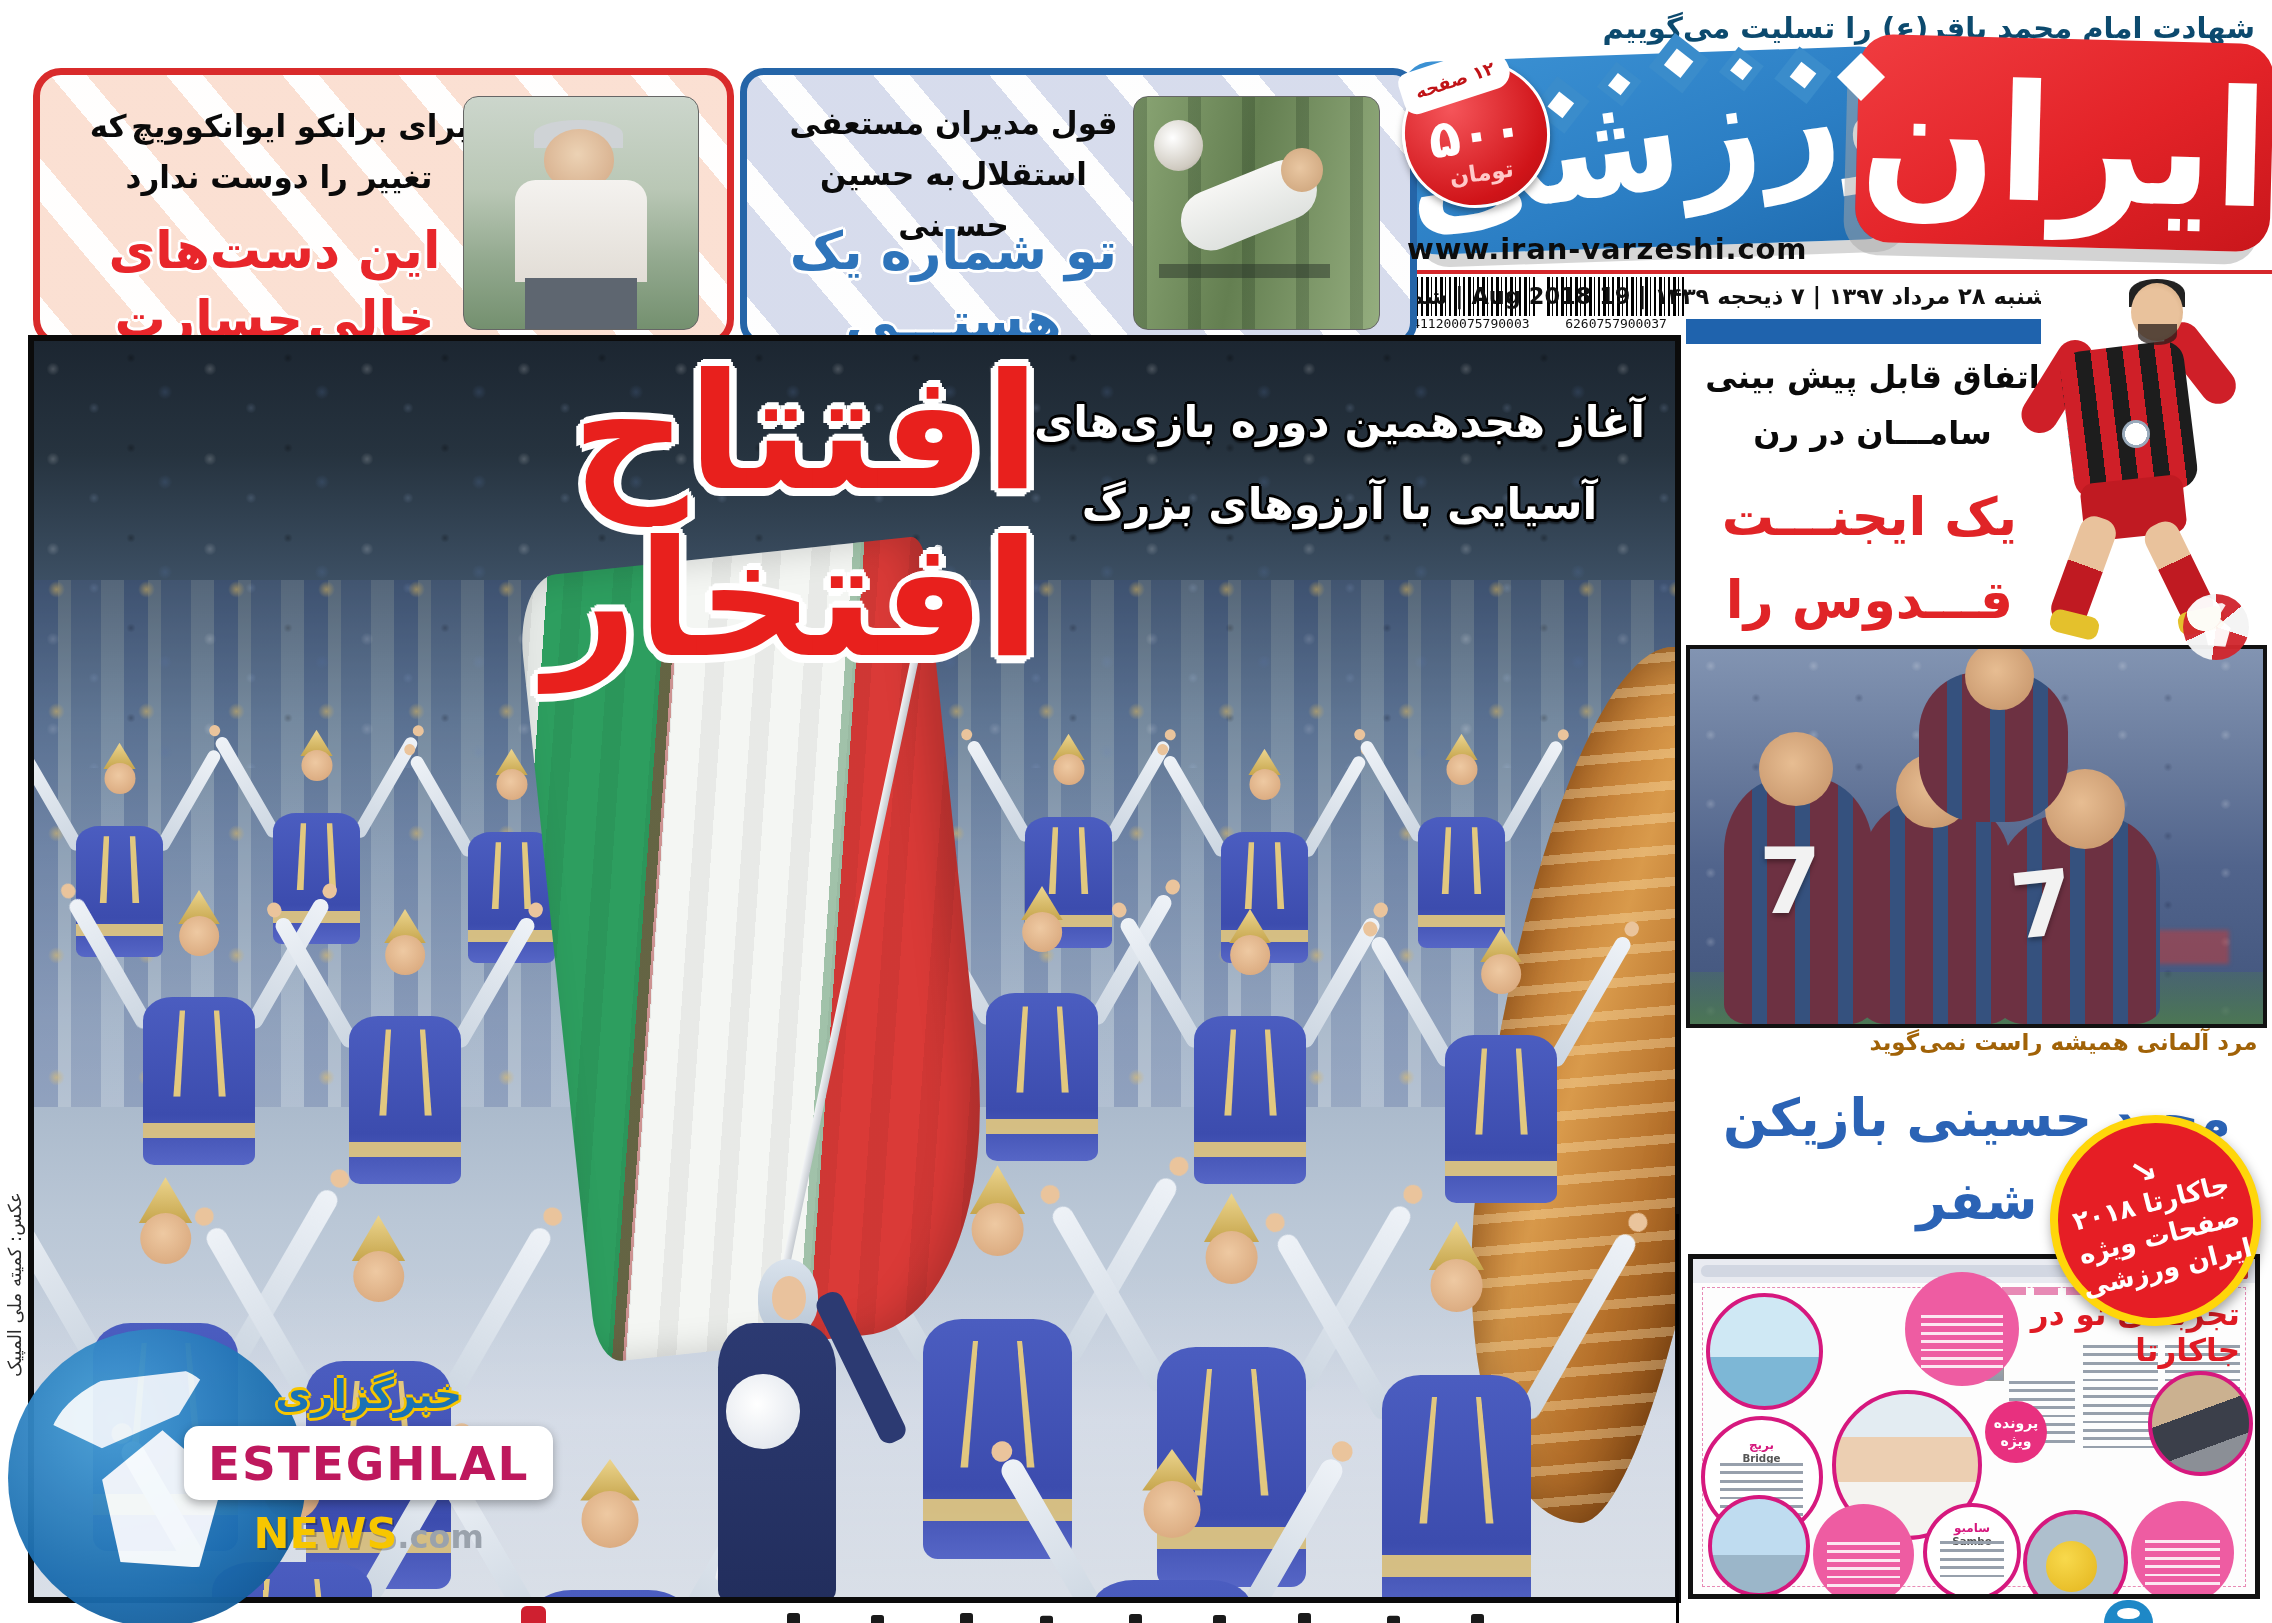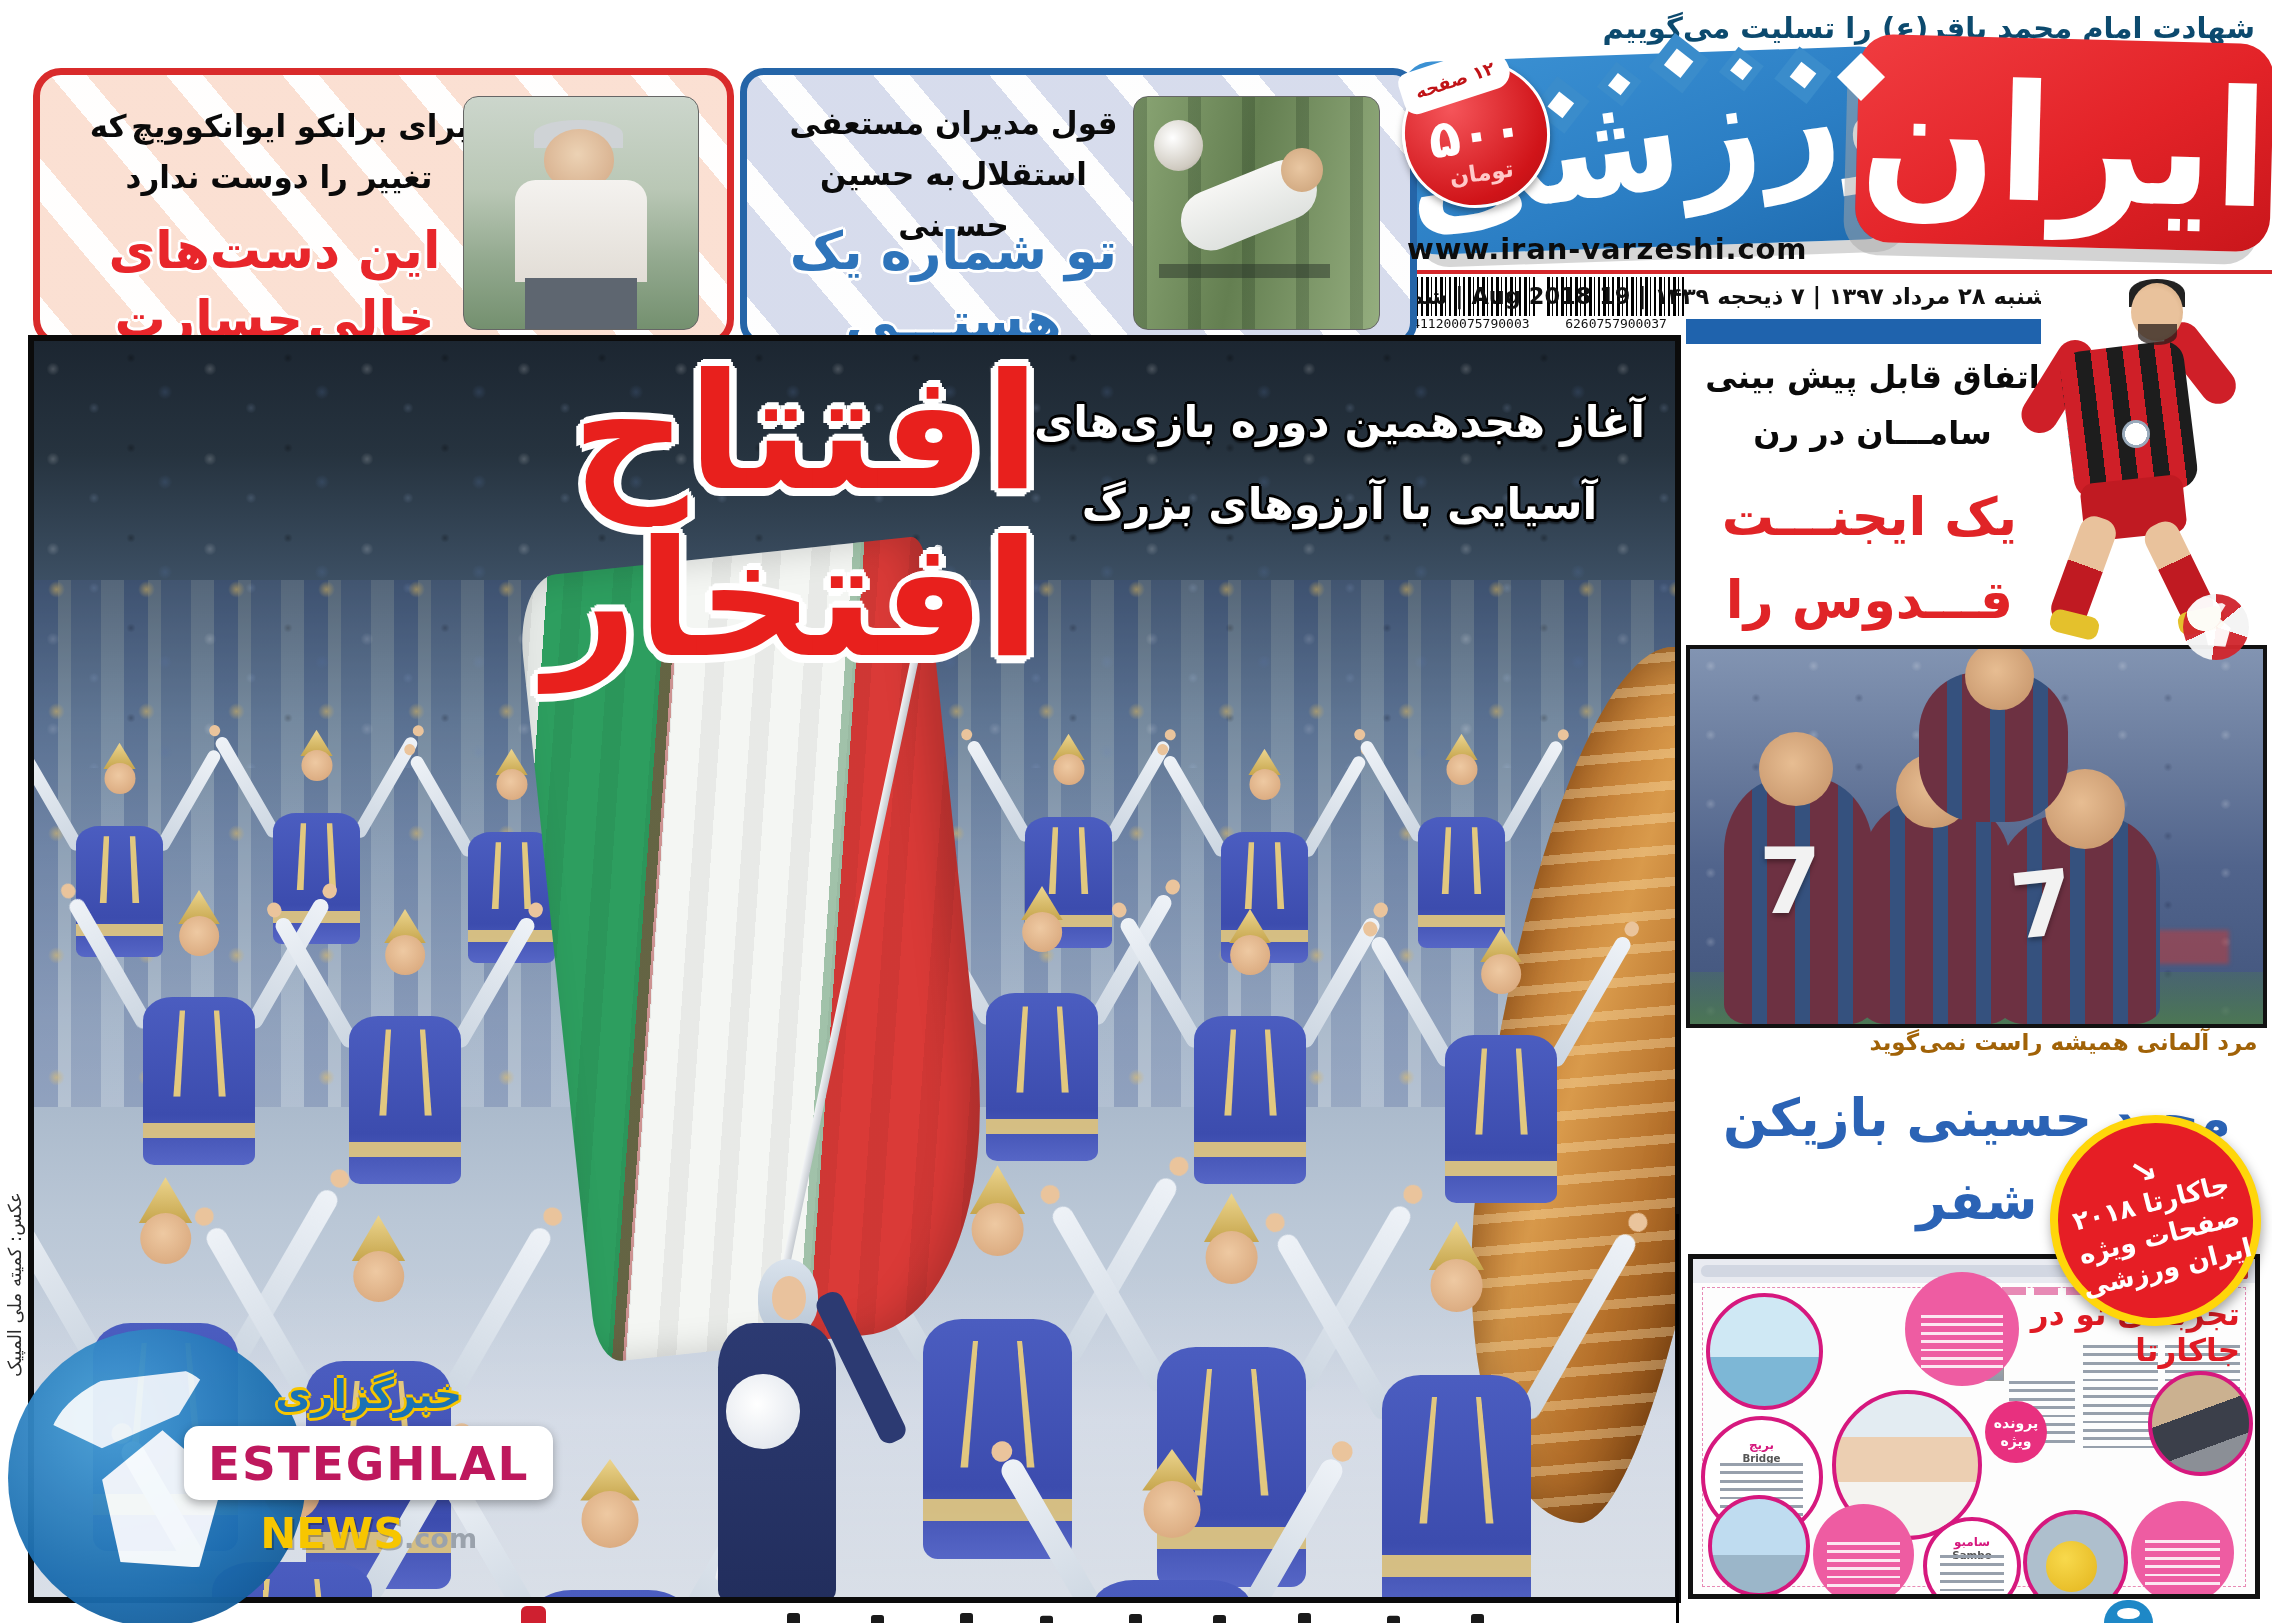--- a/index.html
+++ b/index.html
@@ -141,21 +141,21 @@
      clip-path:polygon(0 30%,20% 0,100% 20%,78% 62%,30% 78%);}
   .ball::after{content:"";position:absolute;left:30%;top:34%;width:44%;height:46%;background:#fff;opacity:.95;
      clip-path:polygon(50% 0,96% 38%,78% 100%,18% 96%,4% 36%);border-radius:24%;}
   .wmtext{left:184px;top:1372px;z-index:11;text-align:center;}
   .wm-agency{font-size:39px;font-weight:700;color:#1b72b5;
      text-shadow:-2.8px 0 0 #f7c600,2.8px 0 0 #f7c600,0 -2.8px 0 #f7c600,0 2.8px 0 #f7c600,1.9px 1.9px 0 #f7c600,-1.9px 1.9px 0 #f7c600;}
   .wm-card{margin-top:9.4px;background:#fff;border-radius:15px;padding:9.4px 24px;box-shadow:0 3.7px 9.4px rgba(0,0,0,.3);}
   .wm-name{font-size:47px;font-weight:700;color:#be185d;letter-spacing:1.9px;font-family:"DejaVu Sans",sans-serif;}
   .wm-news{margin-top:7.5px;font-size:43px;font-weight:700;color:#f7c600;display:inline-block;
      text-shadow:1.9px 1.9px 0 rgba(0,0,0,.25);}
-  .wm-com{display:inline-block;font-size:27px;font-weight:700;color:#9aa2ac;}
+  .wm-com{display:inline-block;font-size:32px;font-weight:700;color:#9aa2ac;}
   .credit{left:3.7px;top:1192px;height:423px;writing-mode:vertical-rl;transform:rotate(180deg);
      font-size:18px;color:#2b2b2b;letter-spacing:1.9px;}
 
   
   .rk{left:1686px;top:349px;width:373px;font-size:32px;font-weight:700;color:#0a0a0a;line-height:1.75;}
   .rh{left:1682px;top:476px;width:375px;font-size:52px;font-weight:700;color:#e02427;line-height:1.6;}
   .saman{left:2041px;top:279px;width:231px;height:386px;background:#fff;}
   .saman .torso{position:absolute;left:26px;top:67px;width:124px;height:148px;border-radius:20.6px;transform:rotate(-7deg);
      background:repeating-linear-gradient(90deg,#cf1f28 0 16px,#1d1d1d 16px 32px);}
   .saman .vw{position:absolute;left:81px;top:141px;width:28px;height:28px;background:radial-gradient(circle,#fff 55%,#9ab 56%);border-radius:50%;}
@@ -564,21 +564,21 @@
     <div class="pvc ring" style="left:139px;top:131px;width:142px;height:142px;background:linear-gradient(180deg,#e3ecf2 0 30%,#eccfb2 30% 62%,#f4f3f0 62% 100%);"></div>
     <div class="pvc fill pv-center rtl" style="left:292px;top:142px;width:62px;height:62px;background:#e8307f;">
       <b>پرونده</b>
       <b>ویژه</b>
     </div>
     <div class="pvc ring" style="left:455px;top:112px;width:97px;height:97px;background:linear-gradient(160deg,#cbb190 0 40%,#3b3f4a 40% 70%,#8b8f96 70% 100%);"></div>
     <div class="pvc ring" style="left:15px;top:236px;width:94px;height:94px;background:linear-gradient(180deg,#bfdcf0 0 60%,#9bb6c9 60%);"></div>
     <div class="pvc fill" style="left:120px;top:245px;width:101px;height:101px;">
       <span class="tx fakep"></span>
     </div>
-    <div class="pvc ring" style="left:230px;top:258px;width:90px;height:90px;">
+    <div class="pvc ring" style="left:230px;top:244px;width:90px;height:90px;">
       <span class="lb">
           <b class="fa">سامبو</b>
           <b class="en">Sambo</b>
         </span>
       <span class="tx fake"></span>
     </div>
     <div class="pvc ring" style="left:330px;top:251px;width:97px;height:97px;background:linear-gradient(135deg,#aebfcd 0 100%);">
       <span style="position:absolute;left:20%;top:28%;width:52%;aspect-ratio:1/1;border-radius:50%;background:radial-gradient(circle at 38% 34%,#f8d94c,#e3b41c);"></span>
     </div>
     <div class="pvc fill" style="left:438px;top:242px;width:103px;height:103px;">

